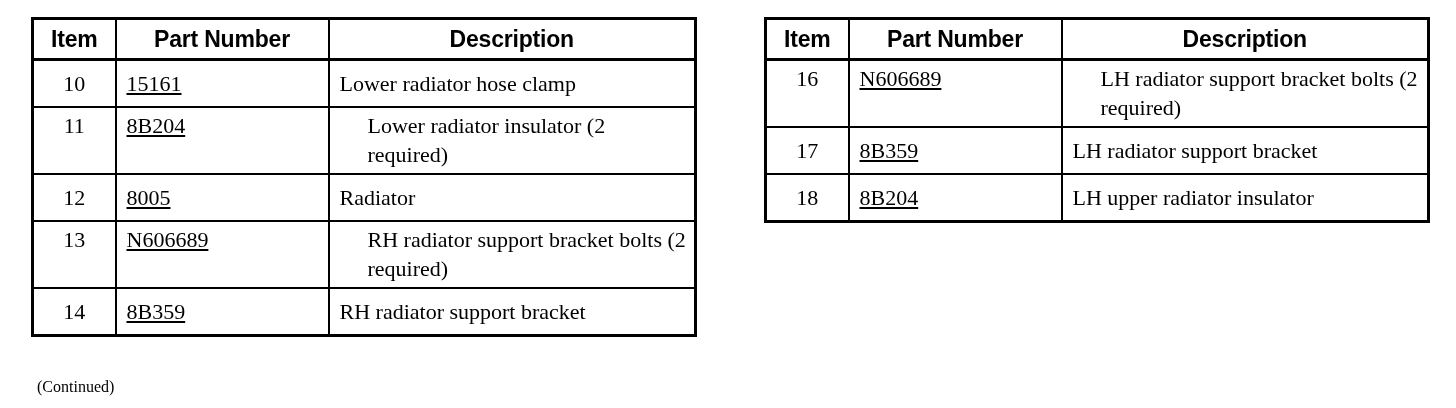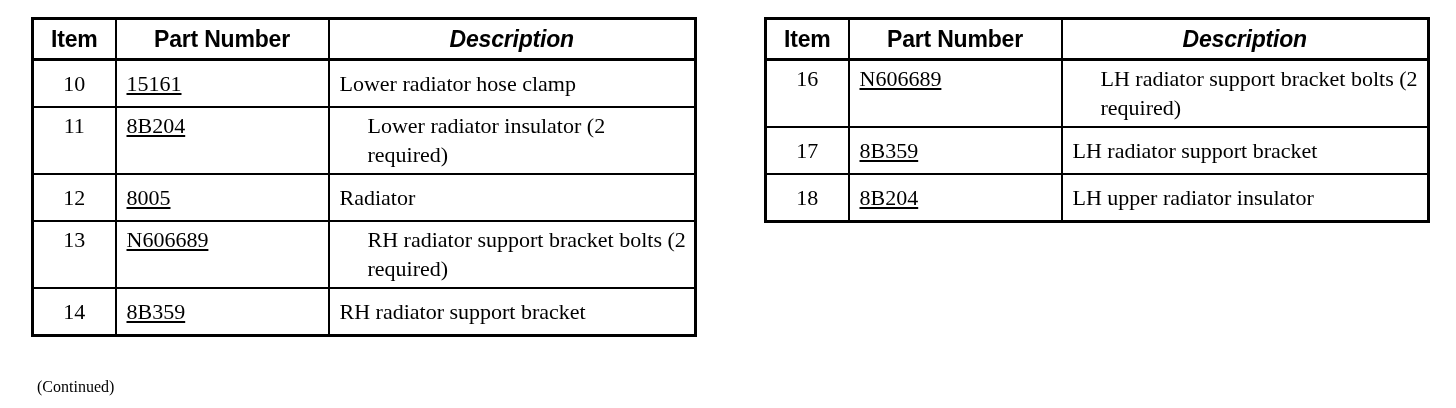--- a/index.html
+++ b/index.html
@@ -49,21 +49,21 @@
 
   .parts-table tbody td {
     font-family: "Liberation Serif", "DejaVu Serif", serif;
     font-size: 22px;
     line-height: 29px;
   }
 
   
   .col-item  { width: 83px; }
   .col-part  { width: 213px; }
-  .col-desc  { width: auto; font-style: italic; }
+  .col-desc  { width: auto; }
 
   
   .cell-item {
     display: block;
     text-align: center;
     padding: 8px 2px;
   }
   .cell-part {
     display: block;
     text-align: left;

